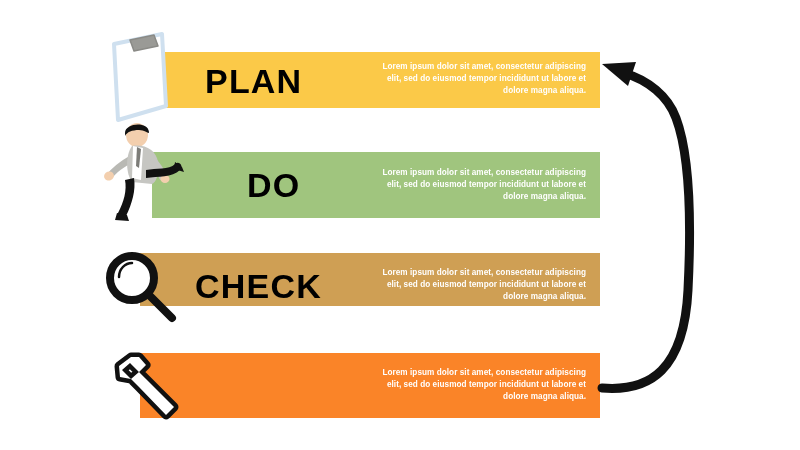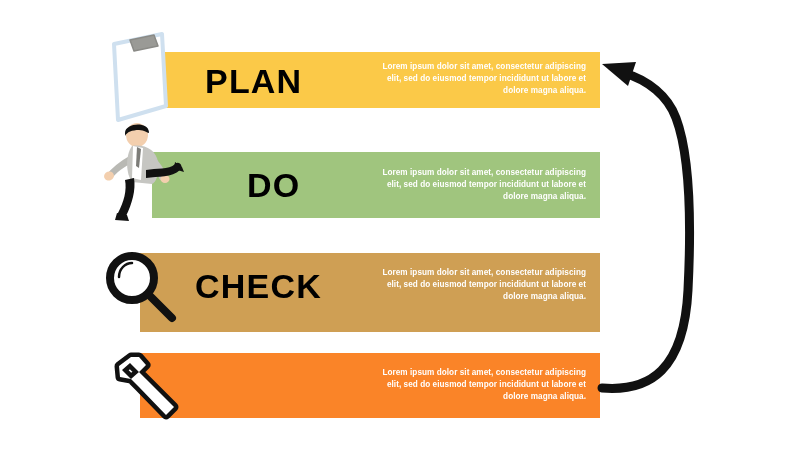--- a/index.html
+++ b/index.html
@@ -51,21 +51,21 @@
     font-weight: bold;
     font-size: 8.2px;
     line-height: 1.45;
     text-align: right;
     width: 215px;
     letter-spacing: 0.05px;
   }
 
   #bar-plan  { left: 165px; top: 52px;  width: 435px; height: 56px; }
   #bar-do    { left: 152px; top: 152px; width: 448px; height: 66px; }
-  #bar-check { left: 140px; top: 253px; width: 460px; height: 79px; }
+  #bar-check { left: 140px; top: 253px; width: 460px; height: 53px; }
   #bar-act   { left: 140px; top: 353px; width: 460px; height: 65px; }
 
   #title-plan  { left: 40px;  top: 12px; }
   #title-do    { left: 58px;  top: 16px; margin-left: 37px; }
   #title-check { left: 55px;  top: 16px; }
   #title-act   { left: 60px;  top: 16px; }
 
   #desc-plan  { top: 9px;  }
   #desc-do    { top: 15px; }
   #desc-check { top: 14px; }

